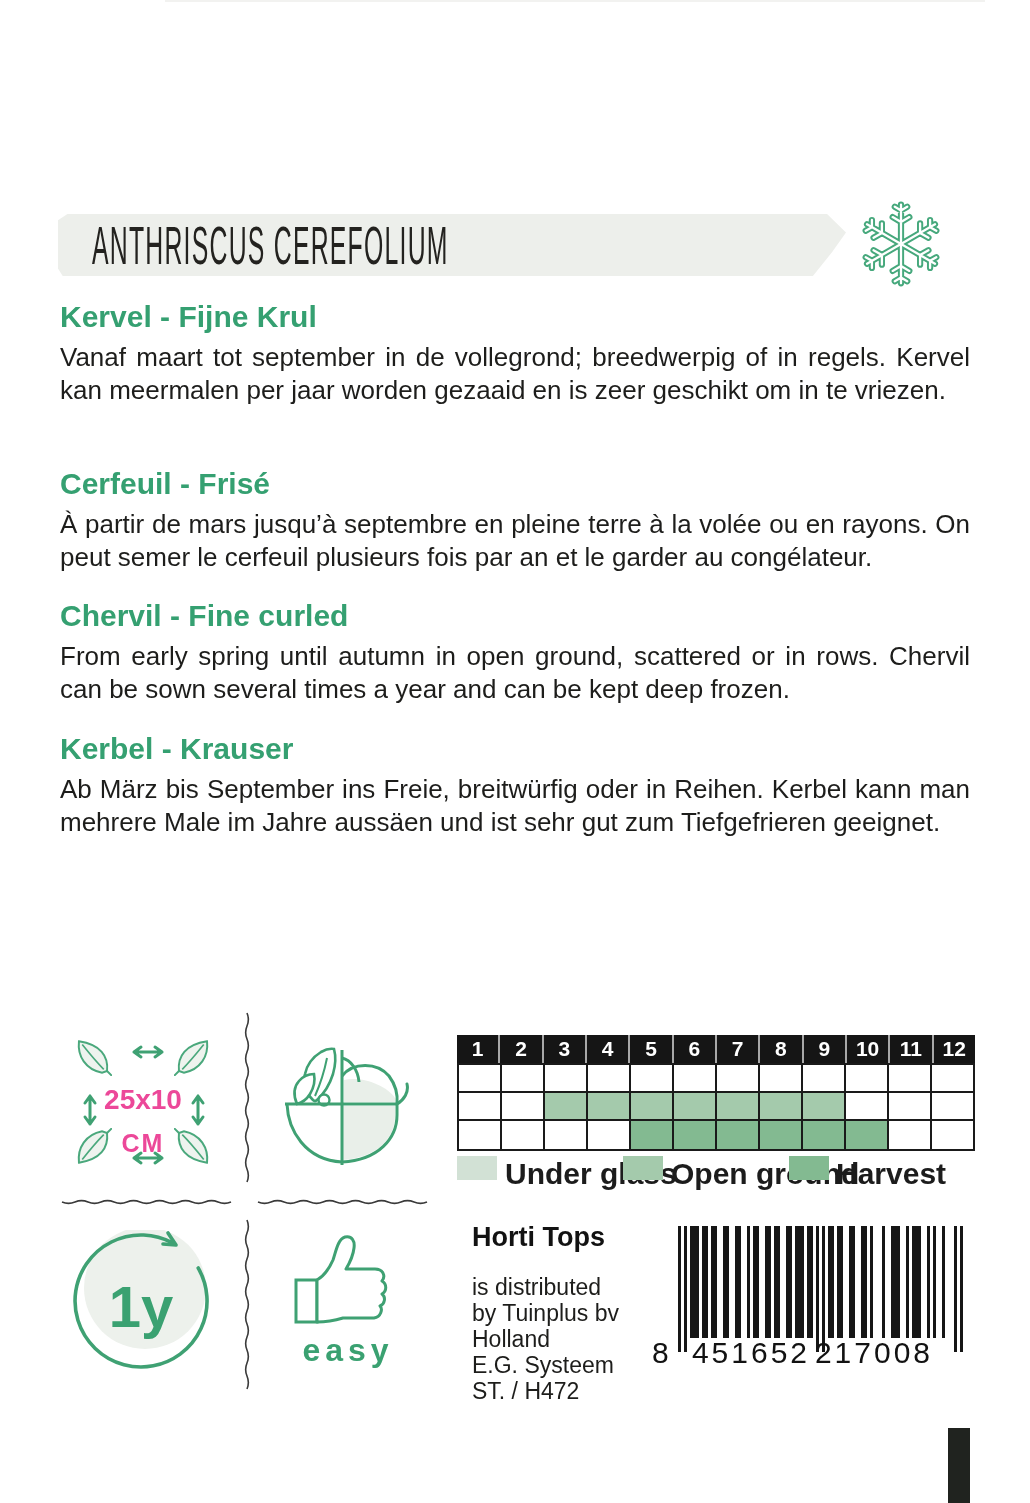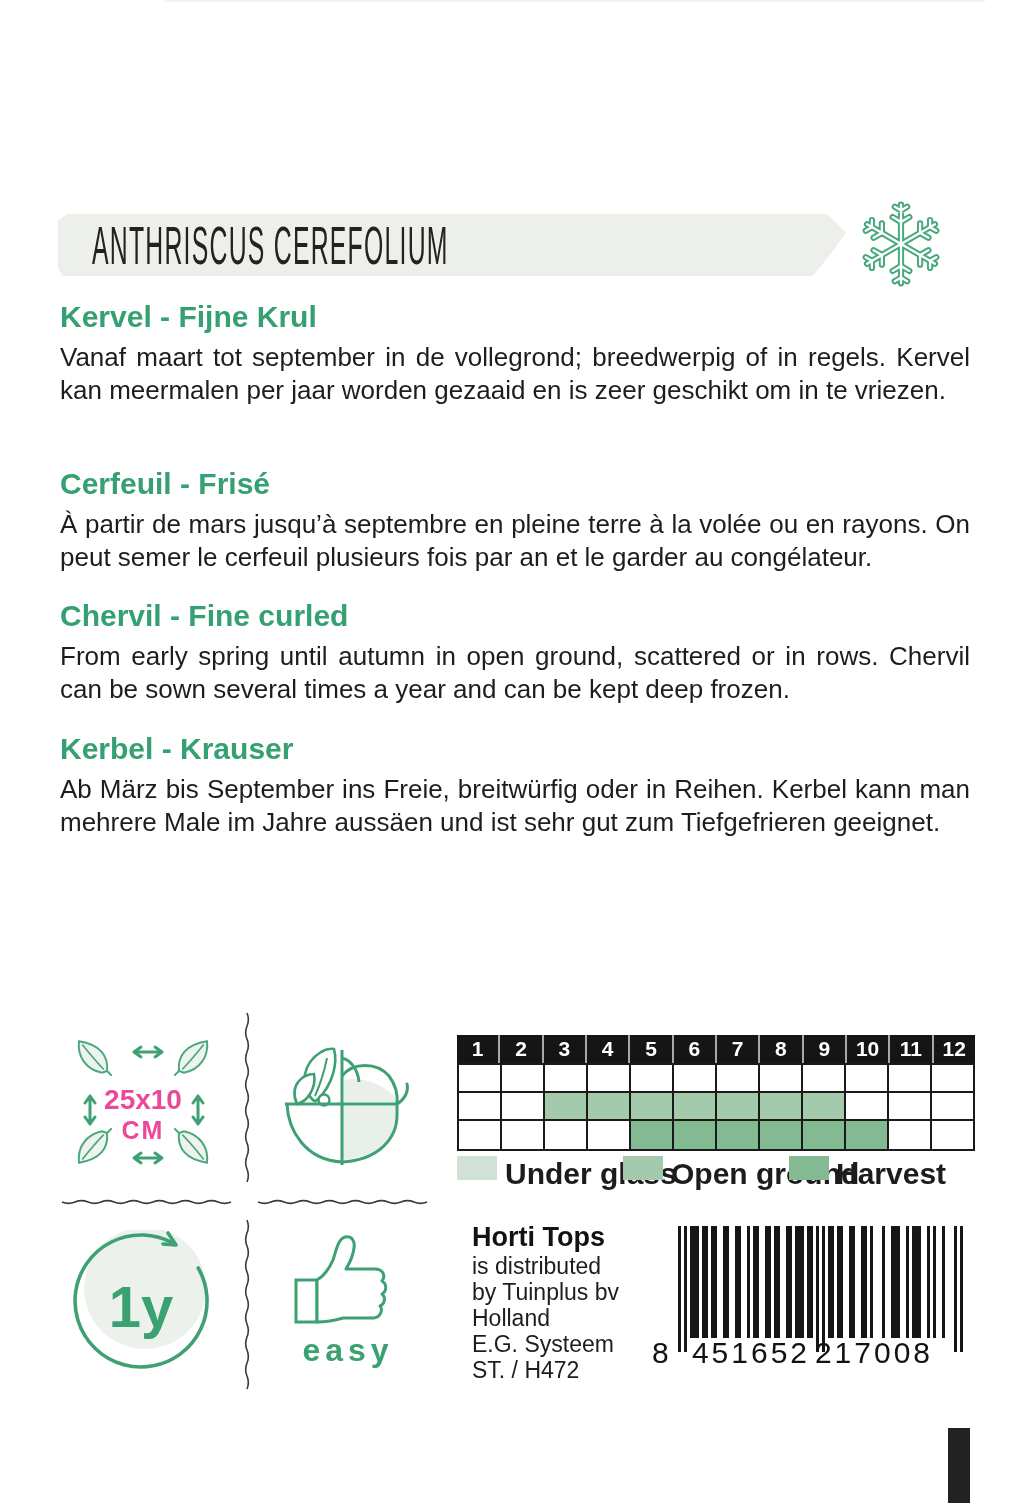--- a/index.html
+++ b/index.html
@@ -28,21 +28,21 @@
   .spacing-icon .leaf{position:absolute;width:38px;height:38px;}
   .leaf-tl{left:6px;top:6px;transform:scaleX(-1);}
   .leaf-tr{left:106px;top:6px;}
   .leaf-bl{left:6px;top:96px;transform:scale(-1,-1);}
   .leaf-br{left:106px;top:96px;transform:scaleY(-1);}
   .arrow-h{position:absolute;width:44px;height:16px;}
   .arrow-v{position:absolute;width:16px;height:44px;}
   .spacing-text{position:absolute;left:25px;top:54px;width:100px;text-align:center;
         color:#ec4899;font-weight:bold;line-height:1;}
   .spacing-value{font-size:28px;display:block;}
-  .spacing-unit{font-size:25px;display:block;margin-top:4px;letter-spacing:2px;}
+  .spacing-unit{font-size:25px;display:block;margin-top:17px;letter-spacing:2px;}
 
   
   .wave{overflow:visible;}
 
   
   .calendar{left:457px;top:1035px;width:518px;}
   .cal-head{display:flex;height:28px;column-gap:2px;background:#a8a8a8;}
   .cal-head-cell{flex:1;background:#151515;color:#fff;font-weight:bold;font-size:21px;
         display:flex;align-items:center;justify-content:center;}
   .cal-body{border:2px solid #1a1a1a;box-sizing:border-box;}
@@ -61,21 +61,21 @@
   .shelflife .oneyear{position:absolute;left:0;top:48px;width:136px;text-align:center;
         font-size:58px;font-weight:bold;color:#3aa171;line-height:1;}
 
   
   .easy-icon{left:293px;top:1228px;width:110px;height:150px;}
   .easy-label{position:absolute;left:0;top:104px;width:110px;text-align:center;
         font-size:32px;font-weight:bold;color:#3aa171;letter-spacing:5px;}
 
   
   .distributor{left:472px;top:1222px;width:200px;}
-  .dist-name{font-size:27px;font-weight:bold;color:#121212;margin-bottom:0;}
+  .dist-name{font-size:27px;font-weight:bold;color:#121212;margin-bottom:21px;}
   .dist-line{font-size:23px;line-height:26px;color:#1d1d1b;}
 
   
   .barcode{left:652px;top:1222px;width:340px;height:150px;}
   .barcode .digit{position:absolute;font-size:30px;color:#121212;top:114px;}
   .bc-first{left:0;}
   .bc-left{left:38px;width:122px;text-align:center;letter-spacing:3px;}
   .bc-right{left:159px;width:126px;text-align:center;letter-spacing:3px;}
 
   

